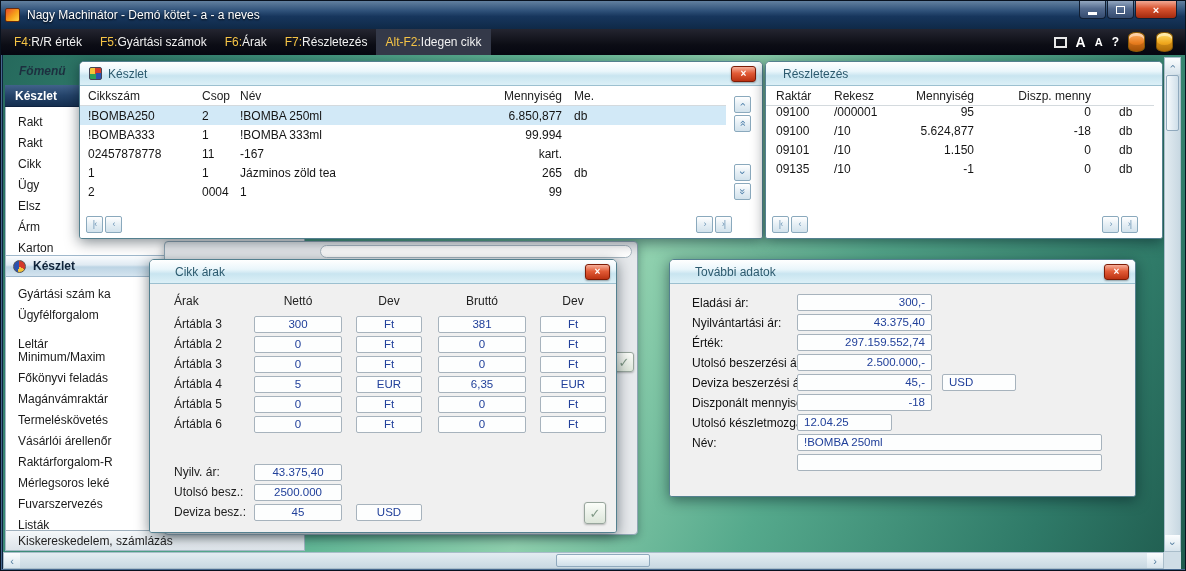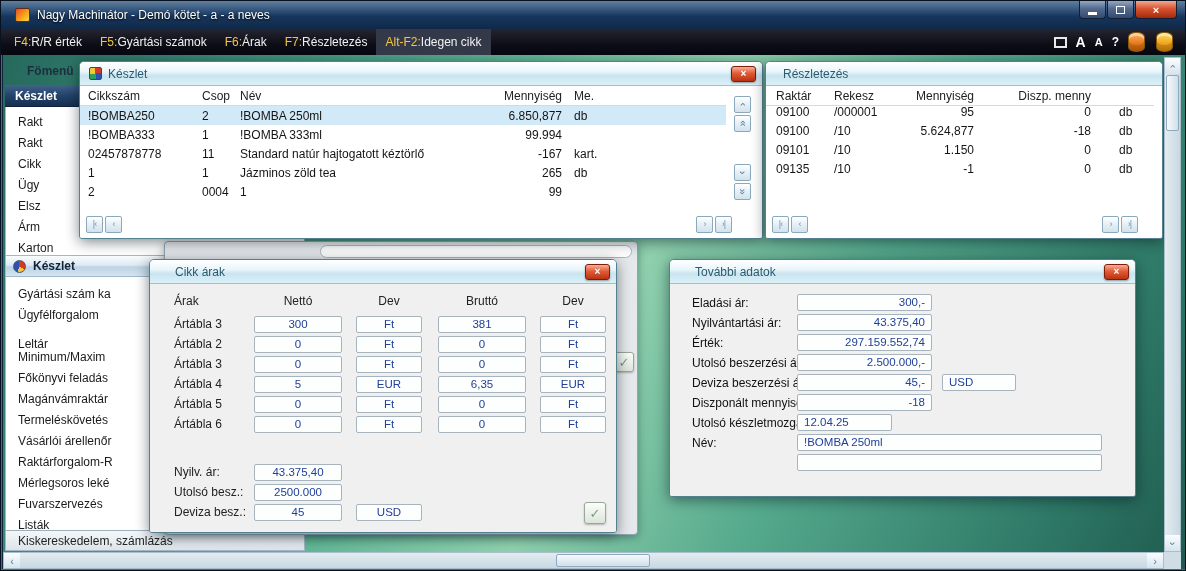--- a/index.html
+++ b/index.html
@@ -3,21 +3,21 @@
 <meta charset="utf-8">
 <style>
   *{margin:0;padding:0;box-sizing:border-box;}
   html,body{background:#444;}
   body{font-family:"Liberation Sans",sans-serif;font-size:12px;}
   #app{position:relative;width:1186px;height:571px;background:#0e2440;border:1px solid #08111e;box-shadow:inset 0 0 0 1px #46688e;overflow:hidden;}
 
   
   .titlebar{position:absolute;left:0;top:0;right:0;height:28px;
     background:linear-gradient(#62809f 0%,#2f5179 35%,#17365d 55%,#0f2947 100%);
-    display:flex;align-items:center;padding:0 14px;}
+    display:flex;align-items:center;padding:0 4px;}
   .app-icon{width:15px;height:14px;border:1px solid #6a2a0a;border-radius:2px;
     background:linear-gradient(135deg,#e84a2a 0%,#f7a11a 55%,#ffd84a 100%);}
   .title-text{color:#fff;font-size:12px;margin-left:7px;text-shadow:0 1px 2px #000;}
   .win-controls{position:absolute;right:8px;top:0;display:flex;}
   .wc{width:27px;height:18px;margin-left:1px;border:1px solid #111f33;border-top:none;
     border-radius:0 0 4px 4px;color:#fff;display:flex;align-items:center;justify-content:center;
     background:linear-gradient(#93a7c0 0%,#536a8e 45%,#344b6f 100%);font-size:11px;}
   .wc.close{width:42px;background:linear-gradient(#f2a893 0%,#d8532f 45%,#a32a0f 100%);font-weight:bold;}
   .min-glyph{width:9px;height:3px;background:#fff;margin-top:7px;}
   .max-glyph{width:9px;height:8px;border:1px solid #fff;}
@@ -40,22 +40,22 @@
     box-shadow:inset 0 3px 0 rgba(255,255,255,.45), inset 0 -6px 0 rgba(110,60,0,.25);}
   .db-icon.orange{background:linear-gradient(#ffb36a,#e87d1f 55%,#b85a08);}
   .db-icon.yellow{background:linear-gradient(#ffdf6a,#f0a81f 55%,#c97e08);margin-left:2px;}
 
   
   .client{position:absolute;left:2px;top:54px;width:1182px;height:514px;overflow:hidden;
     background:linear-gradient(115deg,#25695c 0%,#3f917c 20%,#62b796 38%,#8fd0ae 52%,#55a98c 68%,#2f7a68 88%,#1f5b4e 100%);}
 
   
   .sidebar{position:absolute;left:2px;top:4px;width:300px;height:492px;}
-  .sb-tab{position:absolute;left:16px;top:2px;height:20px;padding:0 6px;display:flex;align-items:center;
-    color:#1d2f3f;font-weight:bold;}
+  .sb-tab{position:absolute;left:8px;top:2px;height:20px;padding:0 6px;display:flex;align-items:center;
+    color:#1d2f3f;font-weight:bold;font-style:italic;}
   .sb-panel{position:absolute;left:0;top:26px;right:0;bottom:0;background:#fff;border:1px solid #a3b8c5;}
   .sb-dark-header{position:absolute;left:0;top:26px;right:0;height:22px;display:flex;align-items:center;
     padding:0 10px;color:#fff;font-weight:bold;
     background:linear-gradient(#41628a 0%,#24436a 50%,#152f50 100%);border-bottom:1px solid #0e2240;}
   .sb-item{position:absolute;left:13px;height:18px;display:flex;align-items:center;color:#1a1a1a;white-space:nowrap;}
   .sb-selected{position:absolute;left:1px;right:1px;top:196px;height:22px;display:flex;align-items:center;
     padding:0 7px;font-weight:bold;color:#10243a;
     background:linear-gradient(#fafcfe 0%,#dfeaf2 45%,#bcd4e4 55%,#d4e4ef 100%);
     border-top:1px solid #9fb8cc;border-bottom:1px solid #9fb8cc;}
   .pie-icon{width:13px;height:13px;border-radius:50%;margin-right:7px;border:1px solid #555;
@@ -269,21 +269,20 @@
             <div class="k-row">
               <div class="cell">!BOMBA333</div>
               <div class="cell">1</div>
               <div class="cell">!BOMBA 333ml</div>
               <div class="cell">99.994</div>
               <div class="cell"></div>
             </div>
             <div class="k-row">
               <div class="cell">02457878778</div>
               <div class="cell">11</div>
-              <div class="cell">Standard natúr hajtogatott kéztörlő</div>
               <div class="cell">-167</div>
               <div class="cell">kart.</div>
             </div>
             <div class="k-row">
               <div class="cell">1</div>
               <div class="cell">1</div>
               <div class="cell">Jázminos zöld tea</div>
               <div class="cell">265</div>
               <div class="cell">db</div>
             </div>

